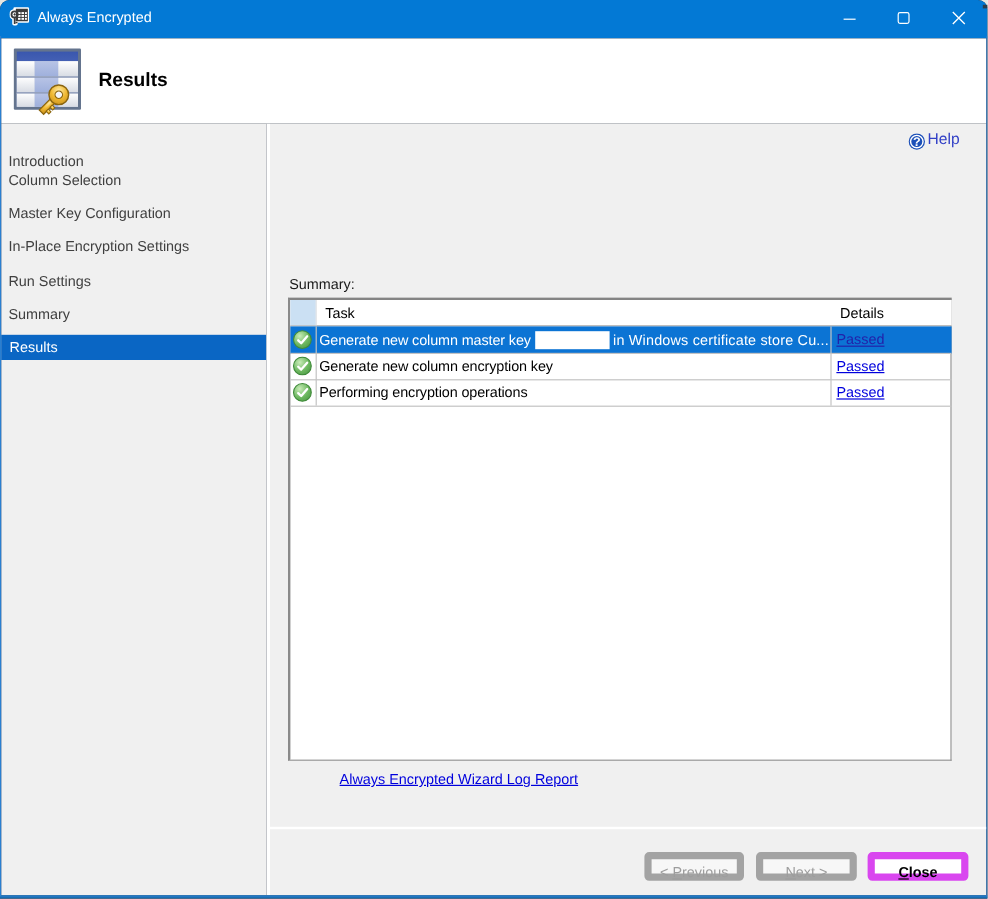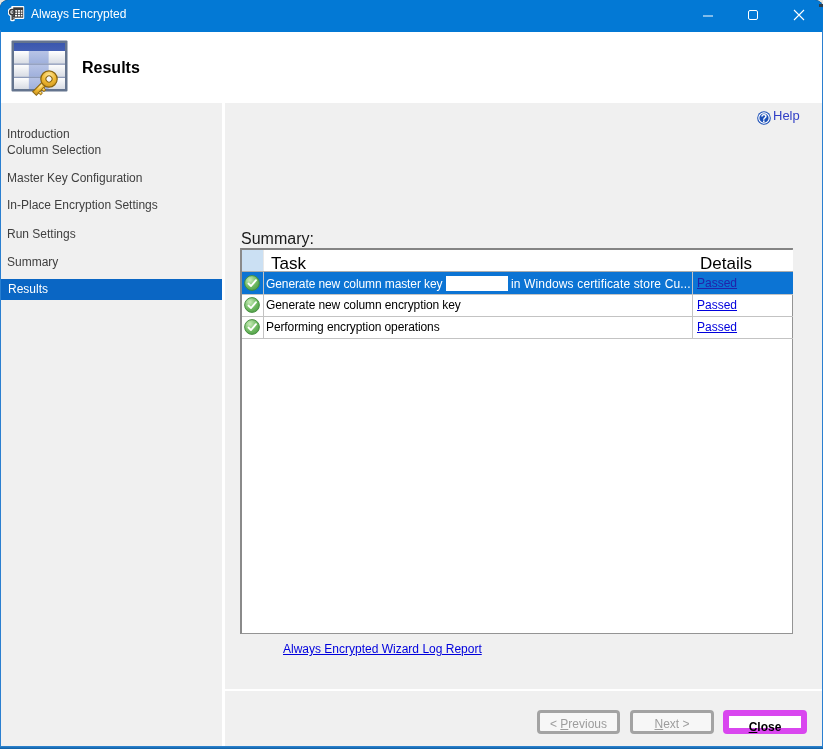--- a/index.html
+++ b/index.html
@@ -12,37 +12,37 @@
   .htitle{position:absolute;left:81px;top:27px;font-size:16px;font-weight:bold;color:#000;}
   .bl{position:absolute;left:0;top:30px;bottom:0;width:1px;background:#2a7fd0;}
   .br{position:absolute;right:0;top:30px;bottom:0;width:1px;background:#2a7fd0;}
   .bb{position:absolute;left:0;right:0;bottom:0;height:3px;background:linear-gradient(#2f86d2,#0d5ea3);}
   .side{position:absolute;left:1px;top:103px;width:221px;height:643px;background:#f0f0f0;}
   .nav{position:absolute;left:6px;font-size:12px;color:#404040;line-height:15px;}
   .navsel{position:absolute;left:0px;top:176px;width:221px;height:21px;background:#0a66c4;color:#fff;font-size:12px;line-height:21px;padding-left:7px;box-sizing:border-box;}
   .divider{position:absolute;left:222px;top:103px;width:3px;height:643px;background:#ffffff;}
   .content{position:absolute;left:225px;top:103px;width:597px;height:643px;background:#f0f0f0;}
   .help{position:absolute;left:548px;top:5px;font-size:13px;color:#3240c6;}
-  .summary{position:absolute;left:16px;top:127px;font-size:16px;color:#1a1a1a;}
+  .summary{position:absolute;left:16px;top:127px;font-size:12px;color:#1a1a1a;}
   .tbl{position:absolute;left:15px;top:145px;width:553px;height:386px;background:#fff;border:1px solid #949494;border-top:2px solid #848484;border-left:2px solid #8a8a8a;box-sizing:border-box;}
   .thead{position:absolute;left:0;top:0;width:551px;height:22px;background:#fff;border-bottom:1px solid #adadad;box-sizing:border-box;}
   .iconhead{position:absolute;left:0;top:0;width:21px;height:21px;background:#cbe0f3;border-right:1px solid #e8e8e8;}
-  .th{position:absolute;font-size:17px;color:#000;top:4px;}
+  .th{position:absolute;font-size:12px;color:#000;top:4px;}
   .row{position:absolute;left:0;width:551px;height:23px;font-size:12px;box-sizing:border-box;}
   .rowline{border-bottom:1px solid #c3c3c3;text-align:right;}
   .colsep1{position:absolute;left:21px;top:0;width:1px;height:22px;background:#c3c3c3;}
   .colsep2{position:absolute;left:450px;top:0;width:1px;height:22px;background:#c3c3c3;}
   .chk{position:absolute;left:2px;top:3px;}
   .tasktext{position:absolute;left:24px;top:4px;white-space:nowrap;letter-spacing:-0.1px;}
   .passed{position:absolute;left:455px;top:4px;color:#0000dd;text-decoration:underline;}
   .whitebox{display:inline-block;width:62px;height:15px;background:#fff;vertical-align:-3.5px;}
   .loglink{position:absolute;left:15px;top:539px;font-size:12px;color:#0000dd;text-decoration:underline;margin-left:43px;}
   .fsep{position:absolute;left:0;top:586px;width:597px;height:2px;background:#fff;}
   .btn{position:absolute;top:607px;height:24px;border-radius:4px;font-size:12px;text-align:center;line-height:22px;box-sizing:border-box;}
-  .btndis{background:#f7f7f7;border:3px solid #a3a3a3;color:#9d9d9d;}
+  .btndis{background:#f7f7f7;border:6px solid #a3a3a3;color:#9d9d9d;}
   .btnclose{background:#ffffff;border:6px solid #d946ef;color:#000;font-weight:bold;}
   u{text-decoration:underline;}
 </style>
 </head>
 <body>
 <div class="win">
   <div class="titlebar">
     <svg style="position:absolute;left:8px;top:5px" width="18" height="18" viewBox="0 0 18 18">
       <rect x="3.2" y="1" width="13" height="13" rx="1" fill="#ffffff"></rect>
       <circle cx="4.2" cy="7" r="4.6" fill="#ffffff"></circle>

